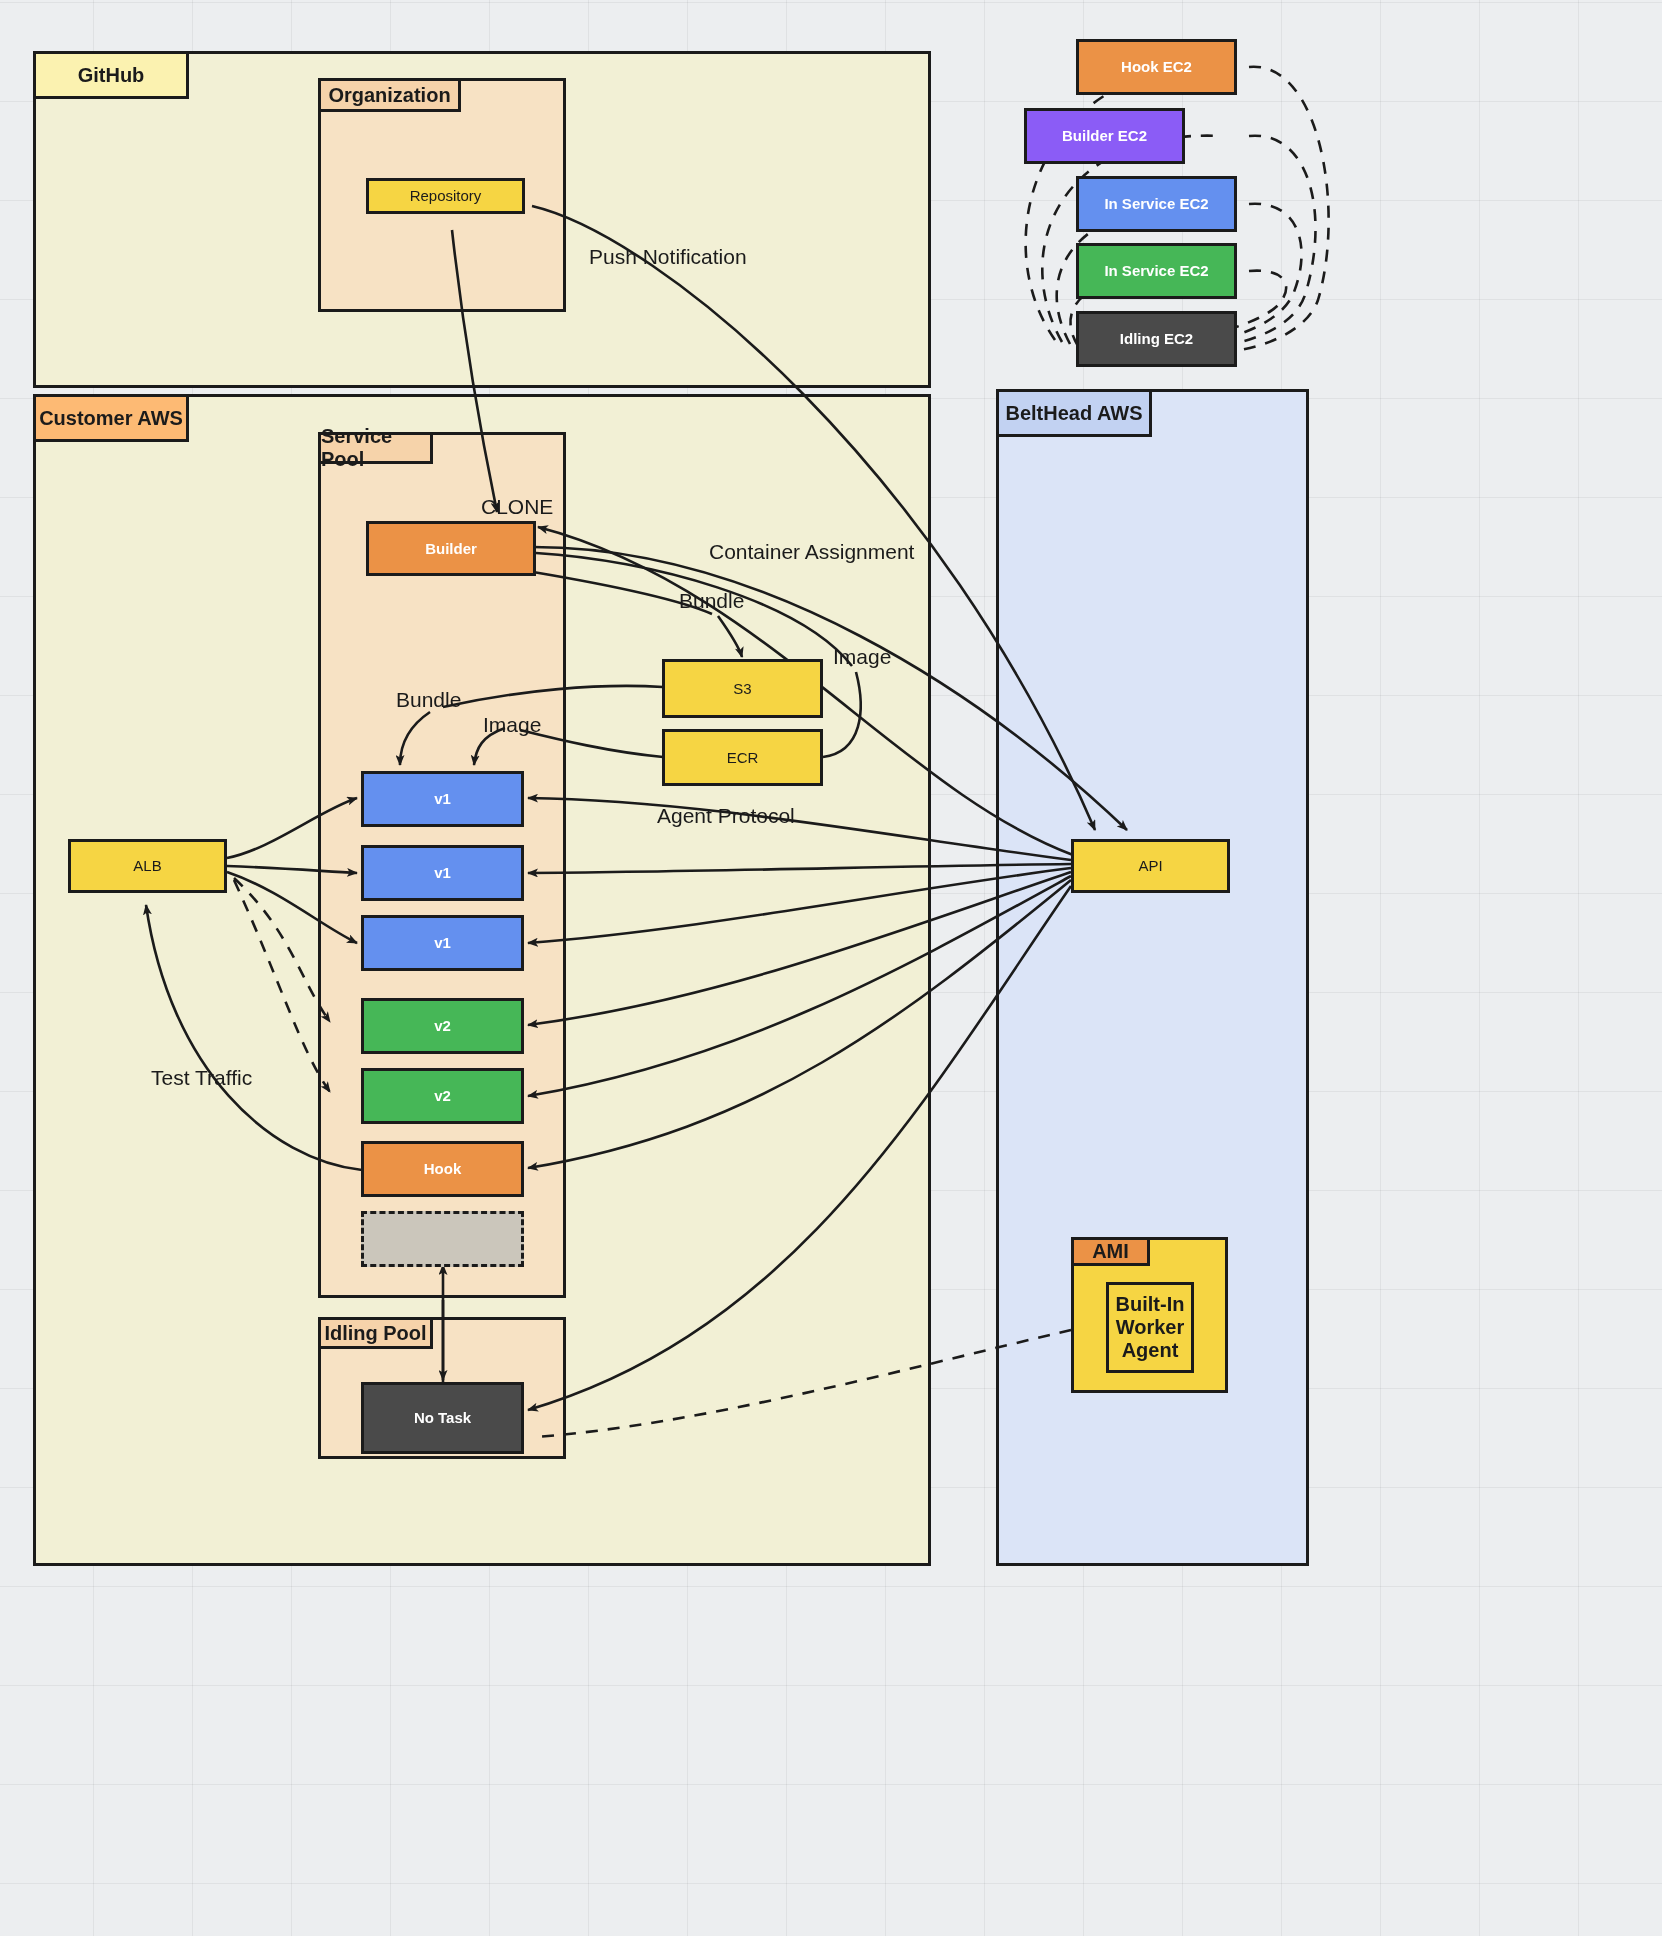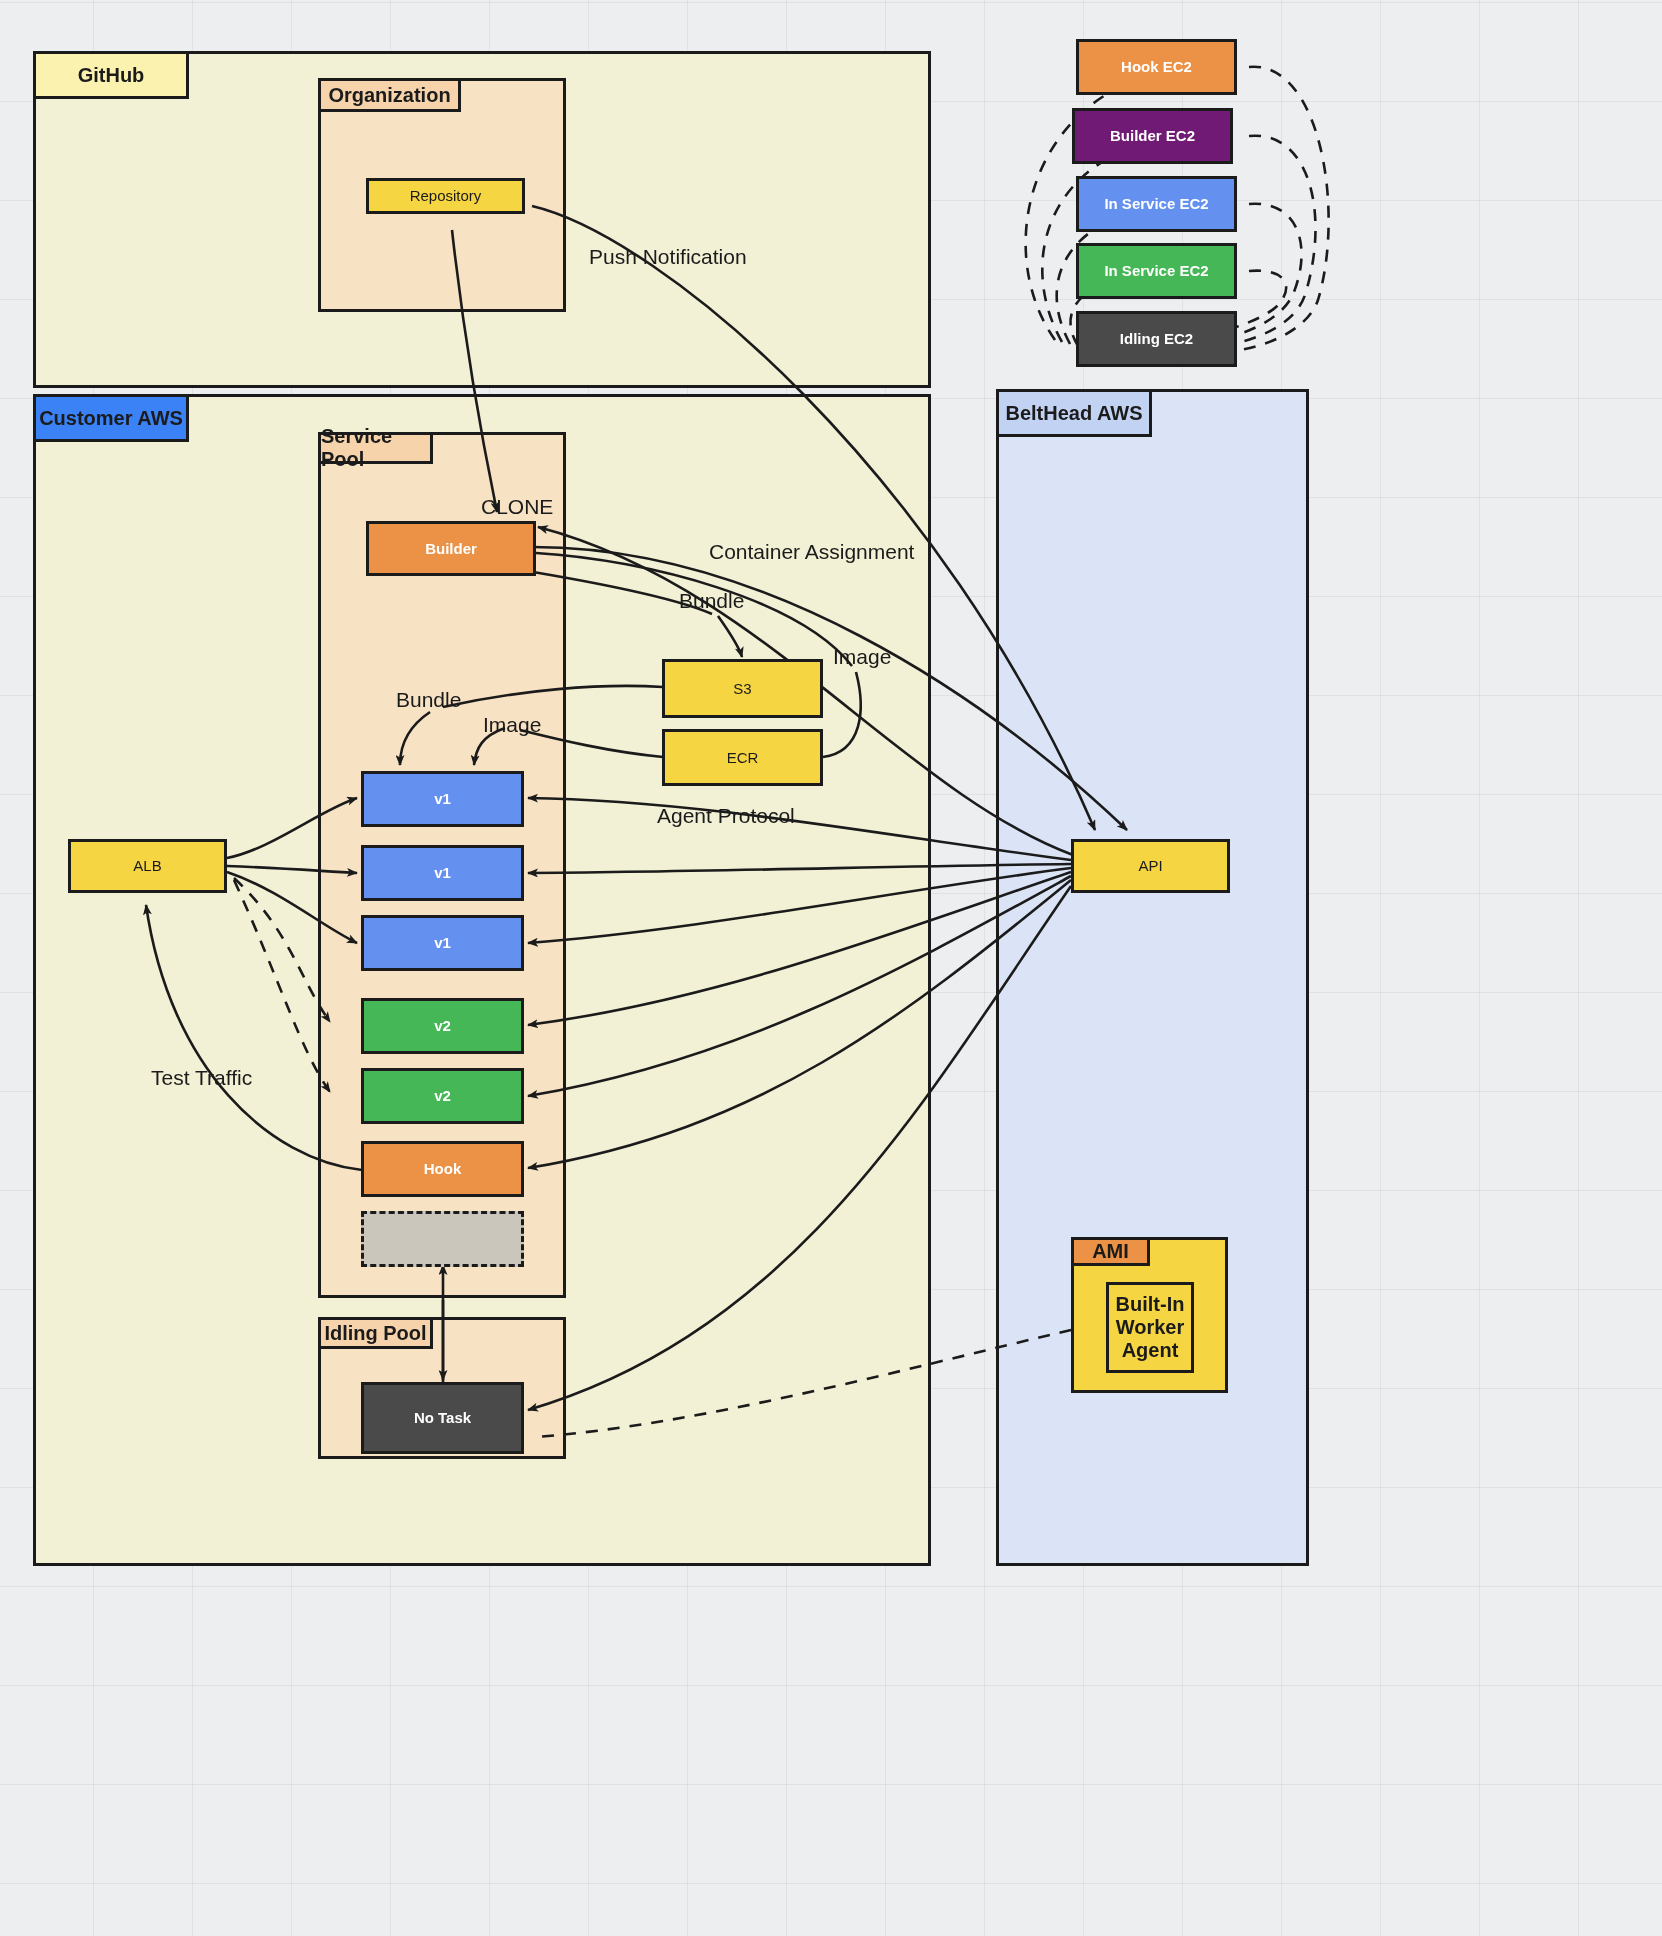--- a/index.html
+++ b/index.html
@@ -26,21 +26,21 @@
 
 <div id="canvas">
   <div id="gridbg"></div>
 
   <div class="group" style="left:33px;top:51px;width:898px;height:337px;background:#f2f0d5;"></div>
   <div class="gtitle" style="left:33px;top:51px;width:156px;height:48px;background:#fbf2b0;">
     <span>GitHub</span>
   </div>
 
   <div class="group" style="left:33px;top:394px;width:898px;height:1172px;background:#f2f0d5;"></div>
-  <div class="gtitle" style="left:33px;top:394px;width:156px;height:48px;background:#3b82f6;">
+  <div class="gtitle" style="left:33px;top:394px;width:156px;height:48px;background:#fdba74;">
     <span>Customer AWS</span>
   </div>
 
   <div class="group" style="left:996px;top:389px;width:313px;height:1177px;background:#dbe4f7;"></div>
   <div class="gtitle" style="left:996px;top:389px;width:156px;height:48px;background:#c2d2f2;">
     <span>BeltHead AWS</span>
   </div>
 
   <div class="group" style="left:318px;top:78px;width:248px;height:234px;background:#f7e2c4;"></div>
   <div class="gtitle" style="left:318px;top:78px;width:143px;height:34px;background:#f6d3aa;">
@@ -175,21 +175,21 @@
     <span>No Task</span>
   </div>
 
   <div class="node b" style="left:1106px;top:1282px;width:88px;height:91px;background:#f6d543;color:#1b1b1b;flex-direction:column;font-size:20px;">
     <span>Built-In<br>Worker<br>Agent</span>
   </div>
 
   <div class="node b" style="left:1076px;top:39px;width:161px;height:56px;background:#eb9246;">
     <span>Hook EC2</span>
   </div>
-  <div class="node b" style="left:1072px;top:108px;width:161px;height:56px;background:#701a75;">
+  <div class="node b" style="left:1024px;top:108px;width:161px;height:56px;background:#8b5cf6;">
     <span>Builder EC2</span>
   </div>
   <div class="node b" style="left:1076px;top:176px;width:161px;height:56px;background:#6490ef;">
     <span>In Service EC2</span>
   </div>
   <div class="node b" style="left:1076px;top:243px;width:161px;height:56px;background:#46b757;">
     <span>In Service EC2</span>
   </div>
   <div class="node b" style="left:1076px;top:311px;width:161px;height:56px;background:#4a4a4a;">
     <span>Idling EC2</span>

